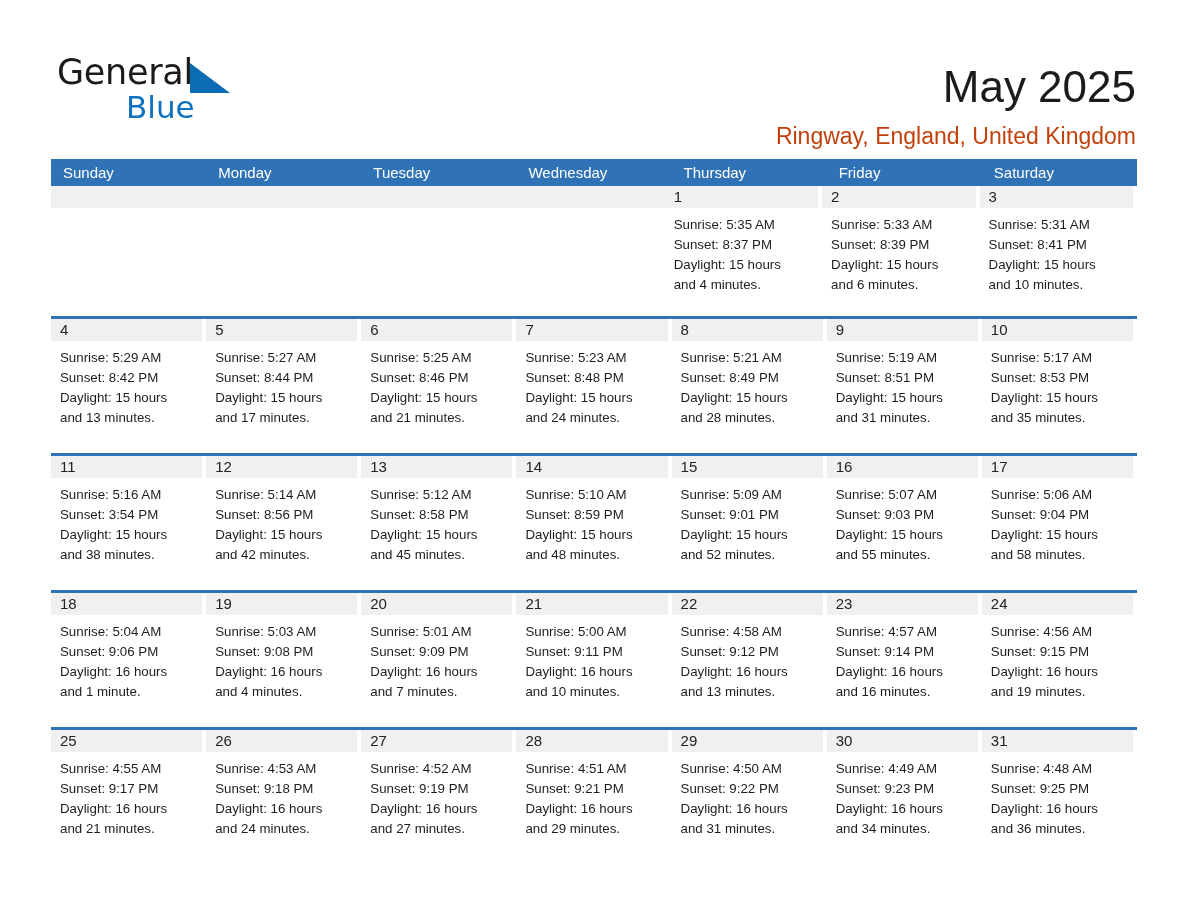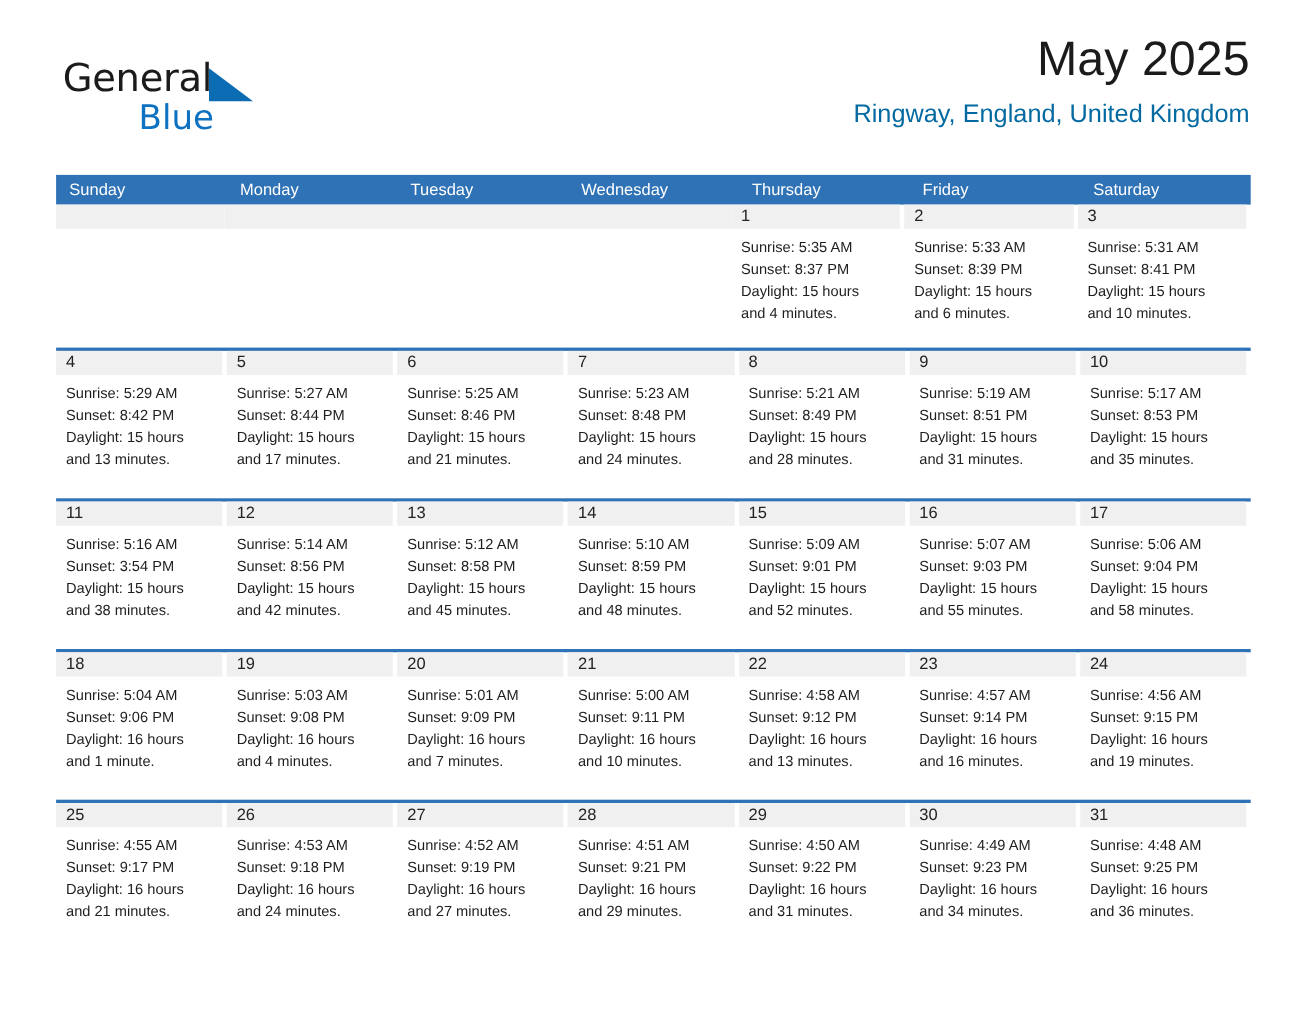--- a/index.html
+++ b/index.html
@@ -56,35 +56,35 @@
     margin-top: -4px;
     padding-left: 69px;
     font-size: 31px;
     line-height: 38px;
     color: #0e72c0;
     font-family: "DejaVu Sans", sans-serif;
   }
 
   .title-block {
     position: absolute;
-    right: 52px; top: 28px;
+    right: 52px; top: 61px;
     text-align: right;
   }
   .cal-title {
     font-size: 44px;
     line-height: 52px;
     color: #1b1b1b;
     font-weight: 400;
     font-family: "Liberation Sans", sans-serif;
   }
   .cal-subtitle {
     margin-top: 10px;
     font-size: 23px;
     line-height: 27px;
-    color: #0369a1;
+    color: #c2410c;
     font-weight: 400;
     font-family: "Liberation Sans", sans-serif;
   }
 
   
   .calendar {
     position: absolute;
     left: 51px;
     top: 159px;
     width: 1086px;

